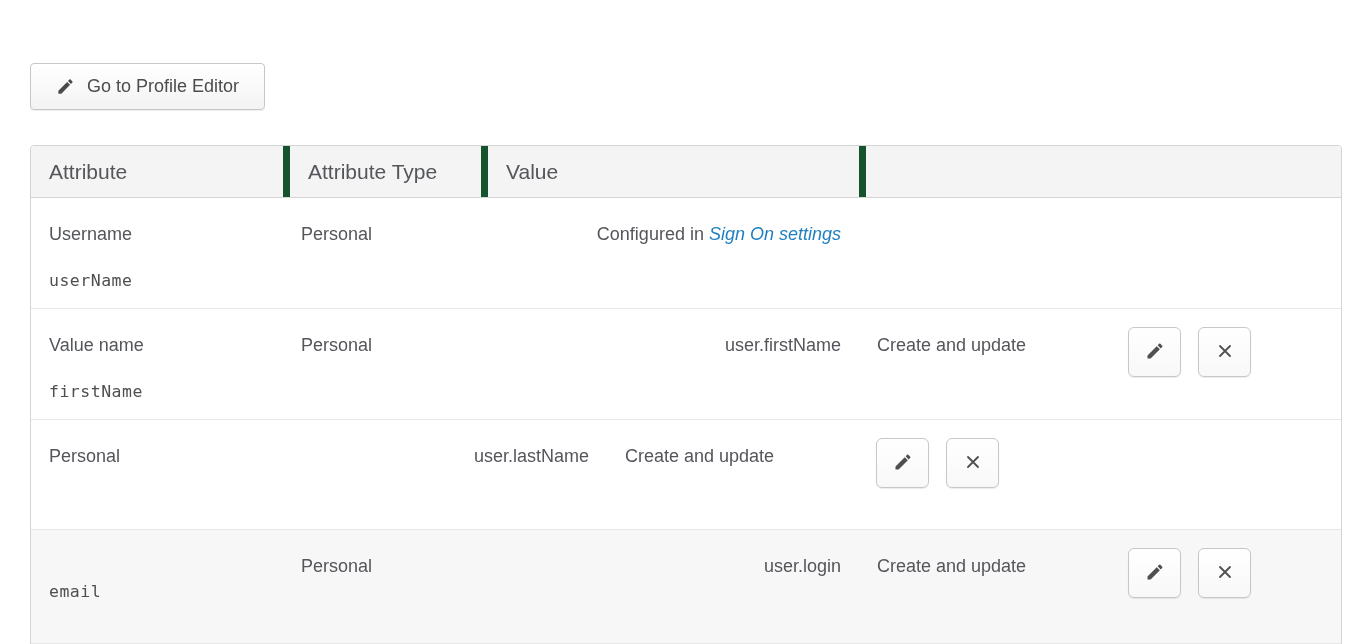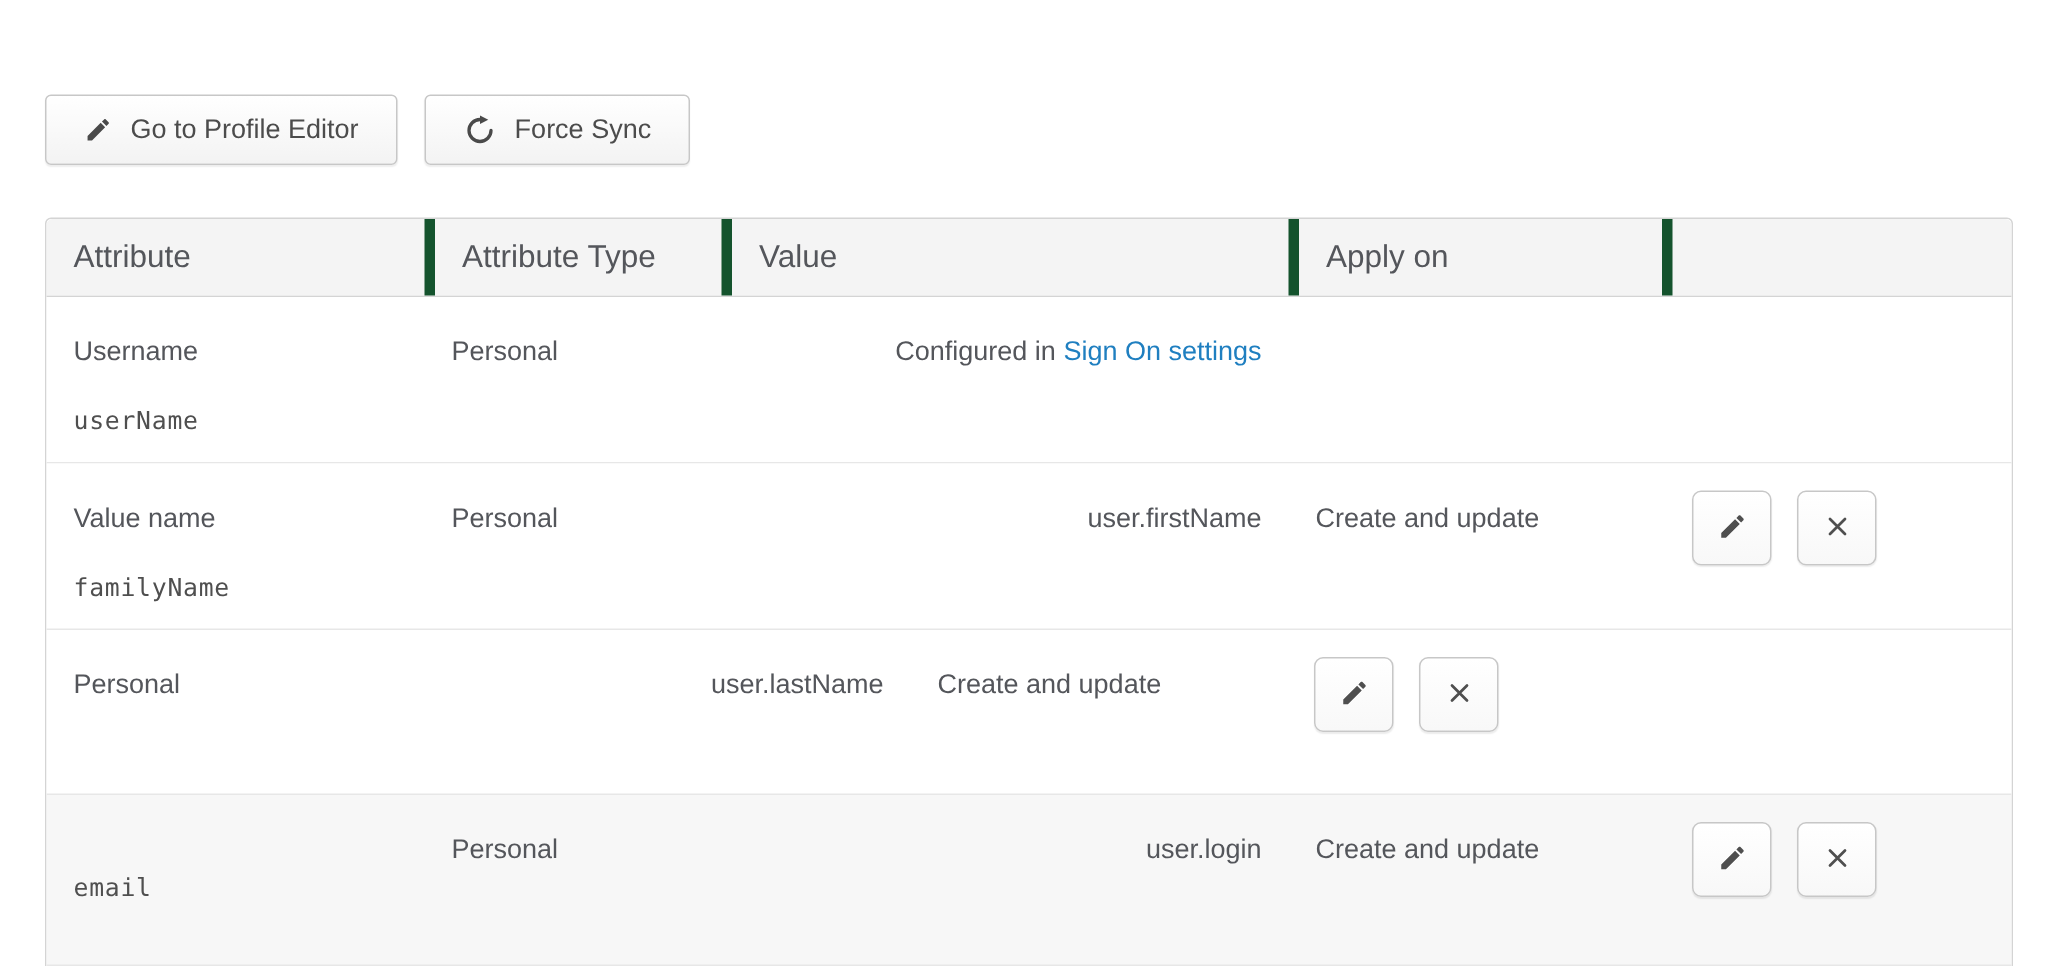--- a/index.html
+++ b/index.html
@@ -73,21 +73,21 @@
   .row.partial { min-height: 90px; border-bottom: none; }
 
   .cell { padding: 26px 18px 18px 18px; }
   .attr-label { font-size: 18px; color: #54565b; }
   .attr-code {
     margin-top: 26px;
     font-family: "DejaVu Sans Mono", "Liberation Mono", monospace;
     font-size: 16.5px; color: #4f4f4f;
     letter-spacing: 0.5px;
   }
-  .link { color: #1f7fc0; text-decoration: none; cursor: pointer; }
+  .link { color: #1f7fc0; text-decoration: none; cursor: pointer; font-style: italic; }
 
   .actions-cell { padding: 18px 18px 18px 20px; display: flex; gap: 17px; align-items: flex-start; }
   .icon-btn {
     width: 53px; height: 50px;
     display: inline-flex; align-items: center; justify-content: center;
     border: 1px solid #c7c7c7;
     border-radius: 6px;
     background: linear-gradient(#ffffff, #f8f8f8);
     box-shadow: 0 1px 1px rgba(0,0,0,0.08);
     cursor: pointer;
@@ -100,58 +100,48 @@
 
   <div class="toolbar">
     <button class="btn">
       <span class="icon">
         <svg width="19" height="19" viewBox="0 0 24 24" fill="#4a4a4a">
           <path d="M3 17.25V21h3.75L17.81 9.94l-3.75-3.75L3 17.25zM20.71 7.04c.39-.39.39-1.02 0-1.41l-2.34-2.34c-.39-.39-1.02-.39-1.41 0l-1.83 1.83 3.75 3.75 1.83-1.83z"></path>
         </svg>
       </span>
       <span>Go to Profile Editor</span>
     </button>
-    <button class="btn">
-      <span class="icon">
-        <svg width="22" height="22" viewBox="0 0 24 24" fill="none">
-          <path d="M12 4a8 8 0 1 0 8 8" stroke="#4a4a4a" stroke-width="2.4" fill="none" stroke-linecap="round"></path>
-          <polygon points="12,1 12,7.2 18,4.1" fill="#4a4a4a"></polygon>
-        </svg>
-      </span>
-      <span>Force Sync</span>
-    </button>
   </div>
 
   <div class="table">
 
     <div class="thead">
       <div class="th col-attr">Attribute</div>
       <div class="th col-type">Attribute Type</div>
       <div class="th col-value">Value</div>
-      <div class="th col-apply">Apply on</div>
       <div class="th col-actions"></div>
     </div>
 
     <div class="row">
       <div class="cell col-attr">
         <div class="attr-label">Username</div>
         <div class="attr-code">userName</div>
       </div>
       <div class="cell col-type">Personal</div>
       <div class="cell col-value">
         <span>Configured in </span><a class="link">Sign On settings</a>
       </div>
       <div class="cell col-apply"></div>
       <div class="actions-cell col-actions"></div>
     </div>
 
     <div class="row">
       <div class="cell col-attr">
         <div class="attr-label">Value name</div>
-        <div class="attr-code">familyName</div>
+        <div class="attr-code">firstName</div>
       </div>
       <div class="cell col-type">Personal</div>
       <div class="cell col-value">user.firstName</div>
       <div class="cell col-apply">Create and update</div>
       <div class="actions-cell col-actions">
         <button class="icon-btn">
           <span>
             <svg width="20" height="20" viewBox="0 0 24 24" fill="#4f4f4f">
               <path d="M3 17.25V21h3.75L17.81 9.94l-3.75-3.75L3 17.25zM20.71 7.04c.39-.39.39-1.02 0-1.41l-2.34-2.34c-.39-.39-1.02-.39-1.41 0l-1.83 1.83 3.75 3.75 1.83-1.83z"></path>
             </svg>

